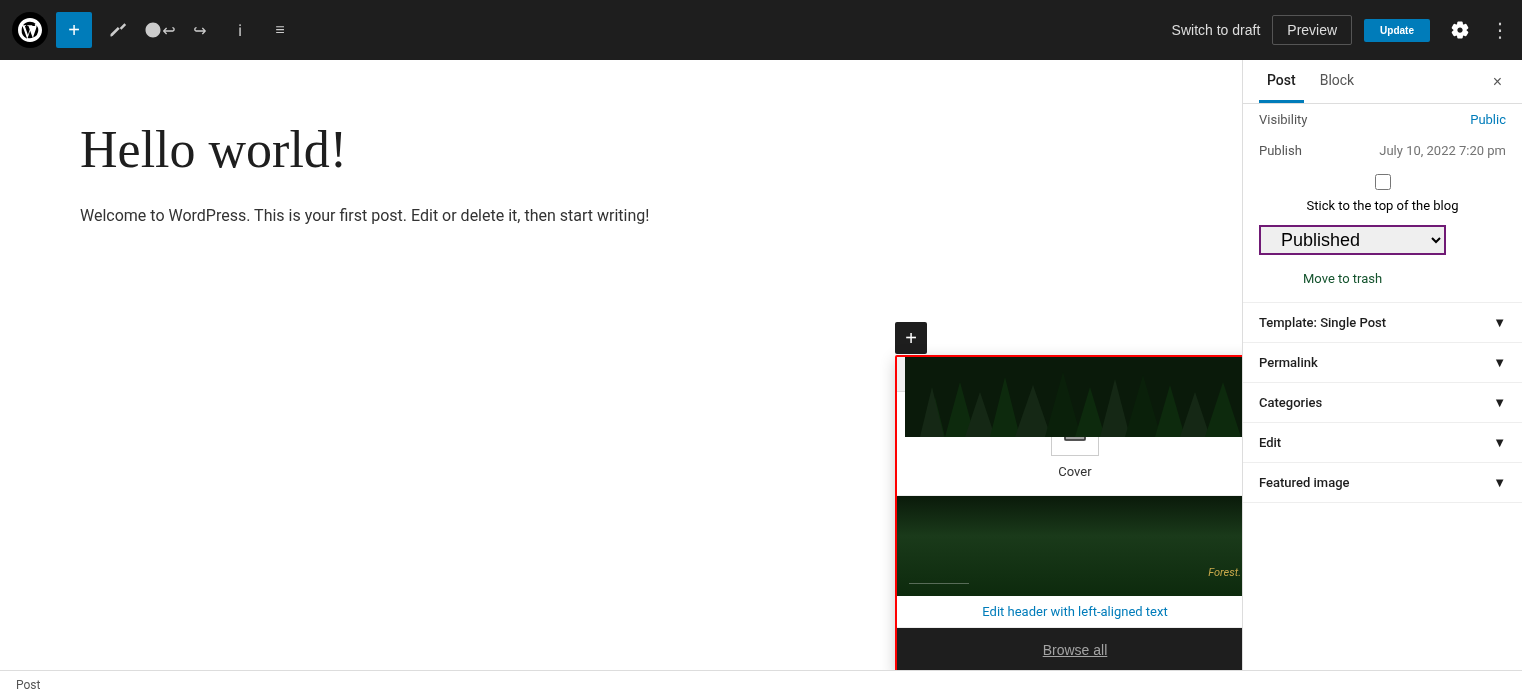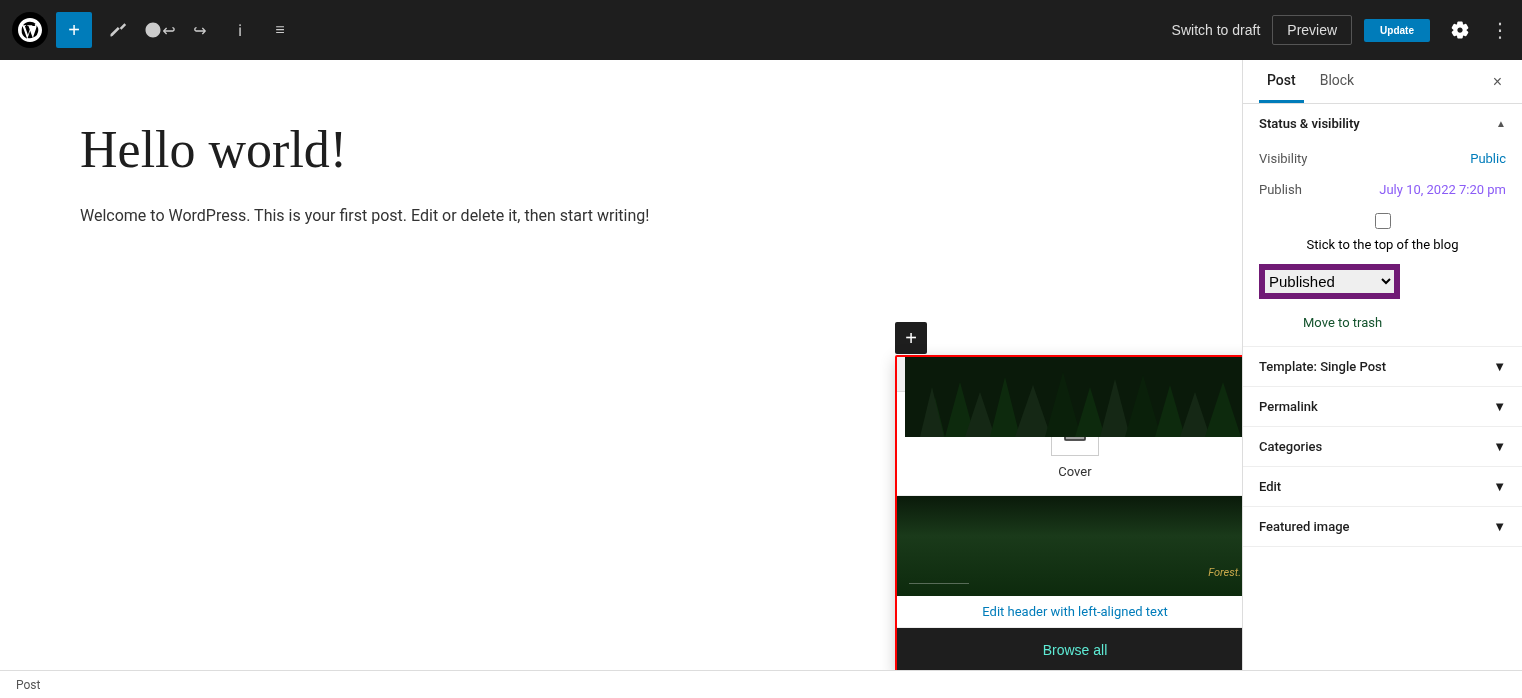--- a/index.html
+++ b/index.html
@@ -223,24 +223,25 @@
       font-size: 13px;
       color: #007cba;
       text-align: center;
     }
 
     
     .browse-all-btn {
       width: 100%;
       padding: 14px;
       background: #1e1e1e;
-      color: #5eead4;
+      color: #a3a3a3;
       border: none;
       font-size: 14px;
       cursor: pointer;
+      text-decoration: underline;
     }
 
     
     .sidebar {
       width: 280px;
       background: #fff;
       border-left: 1px solid #ddd;
       display: flex;
       flex-direction: column;
       overflow: hidden;
@@ -302,21 +303,21 @@
 
     .sidebar-field {
       display: flex;
       align-items: flex-start;
       justify-content: space-between;
       padding: 8px 16px;
       font-size: 13px;
     }
     .sidebar-field-label { color: #555; }
     .sidebar-field-value { color: #007cba; cursor: pointer; }
-    .sidebar-field-value.date { color: #8b5cf6; font-size: 13px; }
+    .sidebar-field-value.date { color: #737373; font-size: 13px; }
 
     .sidebar-checkbox-row {
       display: flex;
       align-items: center;
       padding: 8px 16px;
       gap: 8px;
       font-size: 13px;
       flex-direction: column;
     }
     .sidebar-checkbox-row input[type=checkbox] { width: 16px; height: 16px; }
@@ -471,38 +472,34 @@
 
     <div class="sidebar-tabs">
       <div class="sidebar-tab active">Post</div>
       <div class="sidebar-tab">Block</div>
       <button class="sidebar-close">×</button>
     </div>
 
     <div class="sidebar-content">
 
       <div class="sidebar-section">
-        <div class="sidebar-section-header">
-          <span>Status &amp; visibility</span>
-          <span class="chevron">▲</span>
-        </div>
         <div class="sidebar-field">
           <span class="sidebar-field-label">Visibility</span>
           <span class="sidebar-field-value">Public</span>
         </div>
         <div class="sidebar-field">
           <span class="sidebar-field-label">Publish</span>
           <span class="sidebar-field-value date">July 10, 2022 7:20 pm</span>
         </div>
         <div class="sidebar-checkbox-row">
           <input type="checkbox" style="">
           <span>Stick to the top of the blog</span>
         </div>
         <div style="padding: 4px 16px; display:flex; align-items:center; gap: 8px; font-size:13px;">
-          <select style="font-size:15px; padding:2px 0; border:6px solid #701a75;">
+          <select style="font-size:18px; padding:2px 16px; border:2px solid #701a75;">
             <option>Published</option>
             <option>Draft</option>
             <option>Pending Review</option>
           </select>
         </div>
         <div class="sidebar-status-actions">
           <span class="move-to-trash">Move to trash</span>
         </div>
       </div>
 

